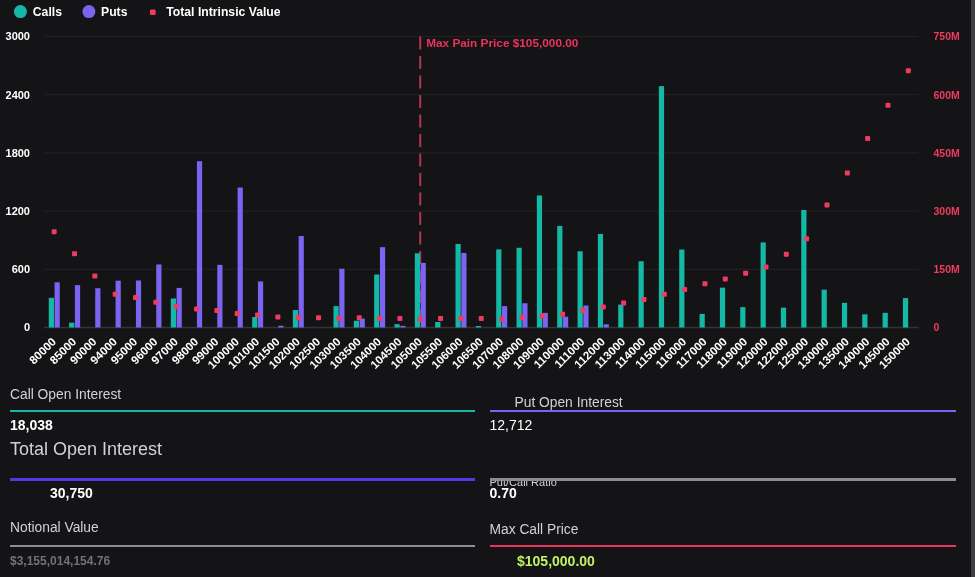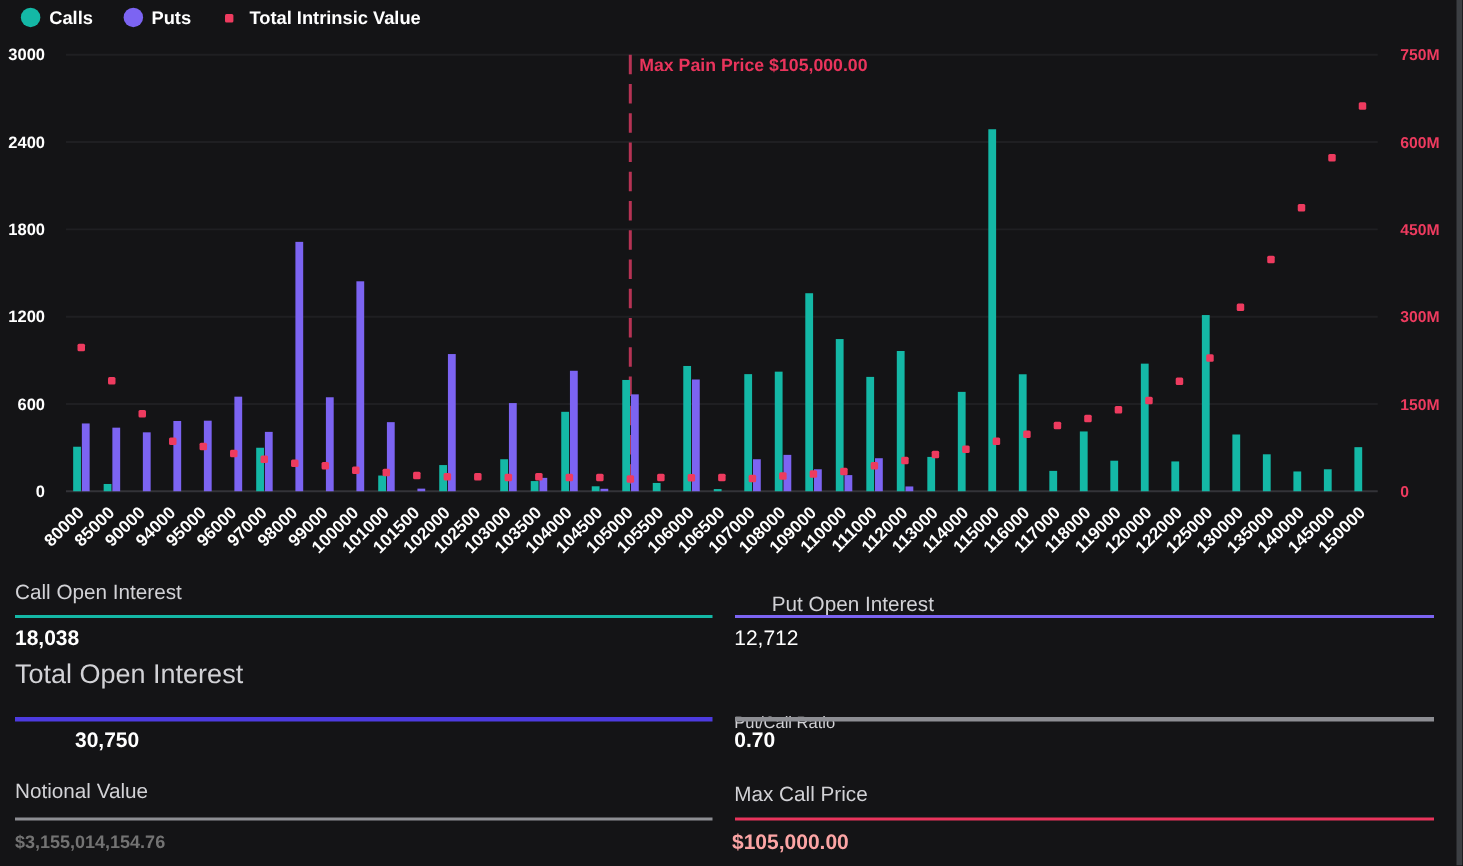--- a/index.html
+++ b/index.html
@@ -188,13 +188,13 @@
 <div style="position:absolute;left:10px;top:478.0px;width:464.5px;height:2.5px;background:#4d3be0;"></div>
 <div style="position:absolute;left:10px;top:484.9px;font-size:14px;font-weight:bold;color:#ffffff;line-height:17px;margin-left:40px;">30,750</div>
 <div style="position:absolute;left:489.5px;top:474px;font-size:11px;color:#d2d2d6;line-height:16px;">Put/Call Ratio</div>
 <div style="position:absolute;left:489.5px;top:478.0px;width:466.5px;height:2.5px;background:#8d8e93;"></div>
 <div style="position:absolute;left:489.5px;top:484.9px;font-size:14px;font-weight:bold;color:#ffffff;line-height:17px;">0.70</div>
 <div style="position:absolute;left:10px;top:520px;font-size:13.8px;color:#d2d2d6;line-height:16px;">Notional Value</div>
 <div style="position:absolute;left:10px;top:544.6px;width:464.5px;height:2.2px;background:#8d8e93;"></div>
 <div style="position:absolute;left:10px;top:553.4px;font-size:12px;font-weight:bold;color:#737373;line-height:17px;">$3,155,014,154.76</div>
 <div style="position:absolute;left:489.5px;top:522.1px;font-size:13.8px;color:#d2d2d6;line-height:16px;">Max Call Price</div>
 <div style="position:absolute;left:489.5px;top:544.6px;width:466.5px;height:2.2px;background:#e9345c;"></div>
-<div style="position:absolute;left:488px;top:553.4px;font-size:14px;font-weight:bold;color:#fca5a5;line-height:17px;">$105,000.00</div>
+<div style="position:absolute;left:517px;top:553.4px;font-size:14px;font-weight:bold;color:#bef264;line-height:17px;">$105,000.00</div>
 <div style="position:absolute;right:0;top:0;width:4px;height:577px;background:#3c3f43;"></div>
 </body></html>

